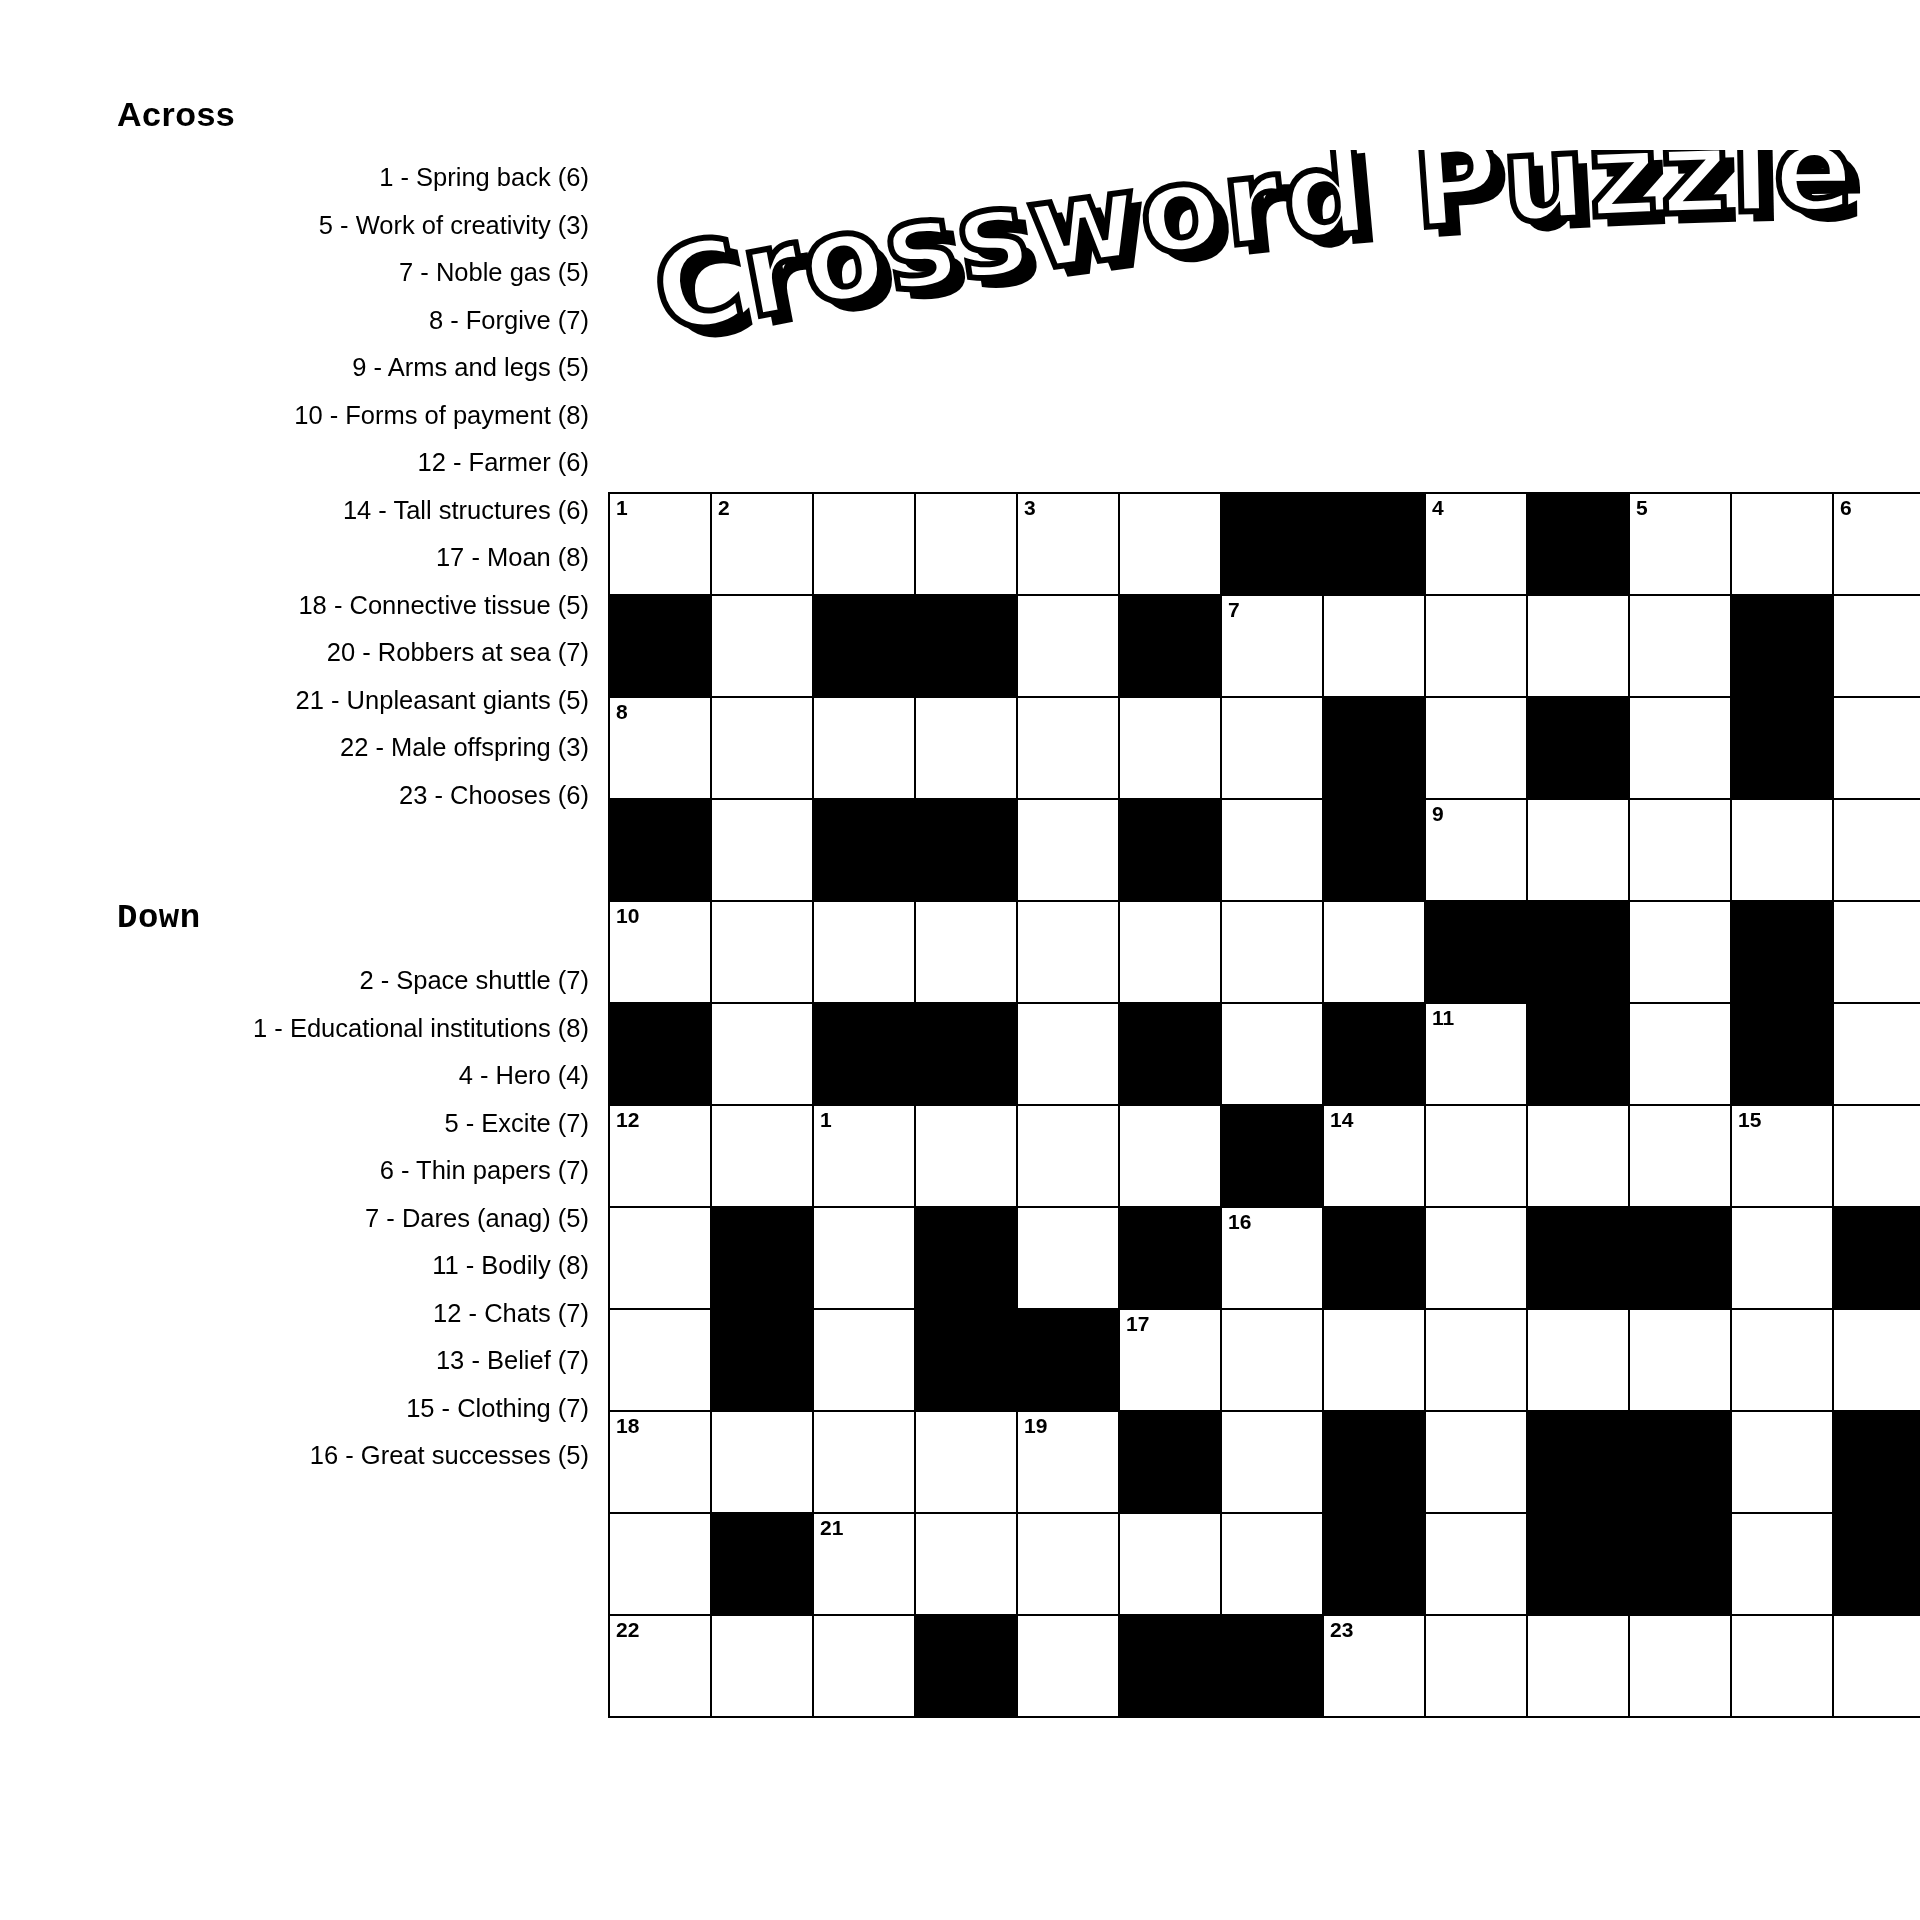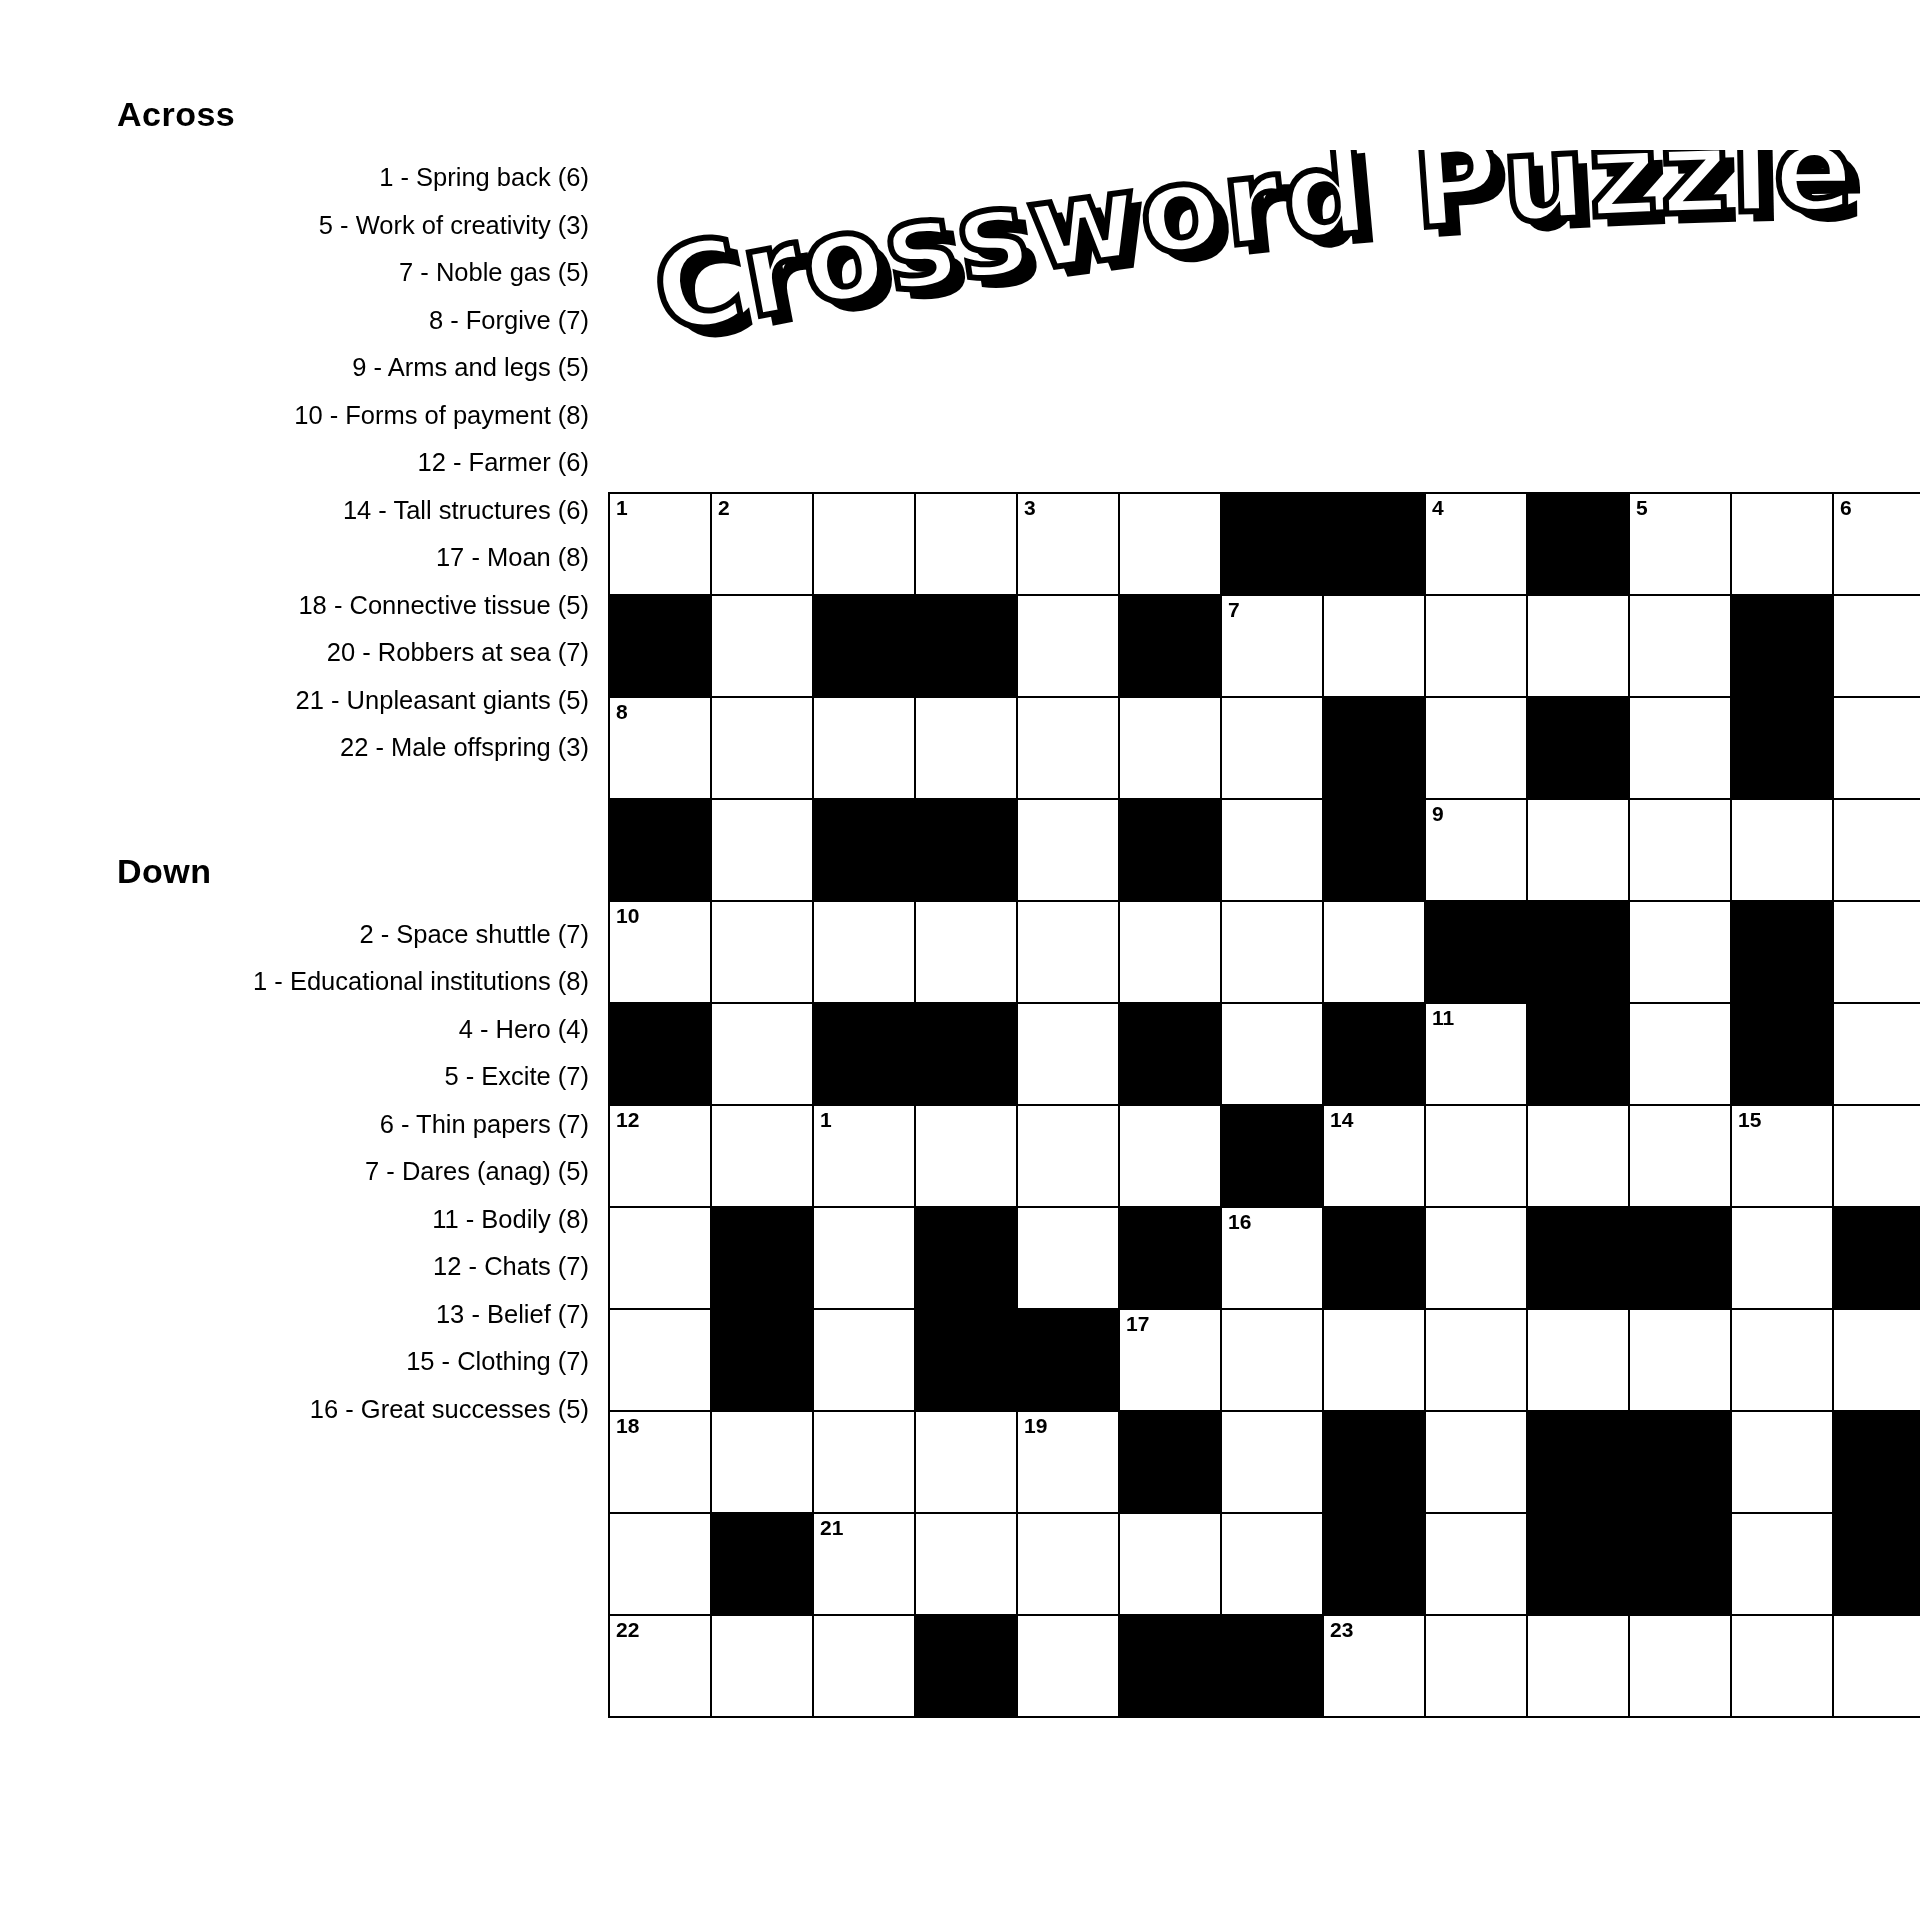--- a/index.html
+++ b/index.html
@@ -35,21 +35,21 @@
     letter-spacing: 0.5px;
   }
   .clue-list { list-style: none; margin: 0; padding: 0; }
   .clue-item {
     font-size: 25.5px;
     line-height: 1.0;
     padding: 11px 0;
     white-space: nowrap;
     text-align: right;
   }
-  #down-heading { margin-top: 80px; }
+  #down-heading { margin-top: 80px; font-family: Liberation Mono, monospace; }
 
   
   #title-wrap {
     position: absolute;
     left: 600px;
     top: 150px;
     width: 1250px;
     height: 230px;
     pointer-events: none;
   }
@@ -100,20 +100,21 @@
         <li class="clue-item">8 - Forgive (7)</li>
         <li class="clue-item">9 - Arms and legs (5)</li>
         <li class="clue-item">10 - Forms of payment (8)</li>
         <li class="clue-item">12 - Farmer (6)</li>
         <li class="clue-item">14 - Tall structures (6)</li>
         <li class="clue-item">17 - Moan (8)</li>
         <li class="clue-item">18 - Connective tissue (5)</li>
         <li class="clue-item">20 - Robbers at sea (7)</li>
         <li class="clue-item">21 - Unpleasant giants (5)</li>
         <li class="clue-item">22 - Male offspring (3)</li>
+        <li class="clue-item">23 - Chooses (6)</li>
       </ul>
 
     <div class="clue-heading" id="down-heading">Down</div>
     <ul class="clue-list" id="down-list">
         <li class="clue-item">2 - Space shuttle (7)</li>
         <li class="clue-item">1 - Educational institutions (8)</li>
         <li class="clue-item">4 - Hero (4)</li>
         <li class="clue-item">5 - Excite (7)</li>
         <li class="clue-item">6 - Thin papers (7)</li>
         <li class="clue-item">7 - Dares (anag) (5)</li>

